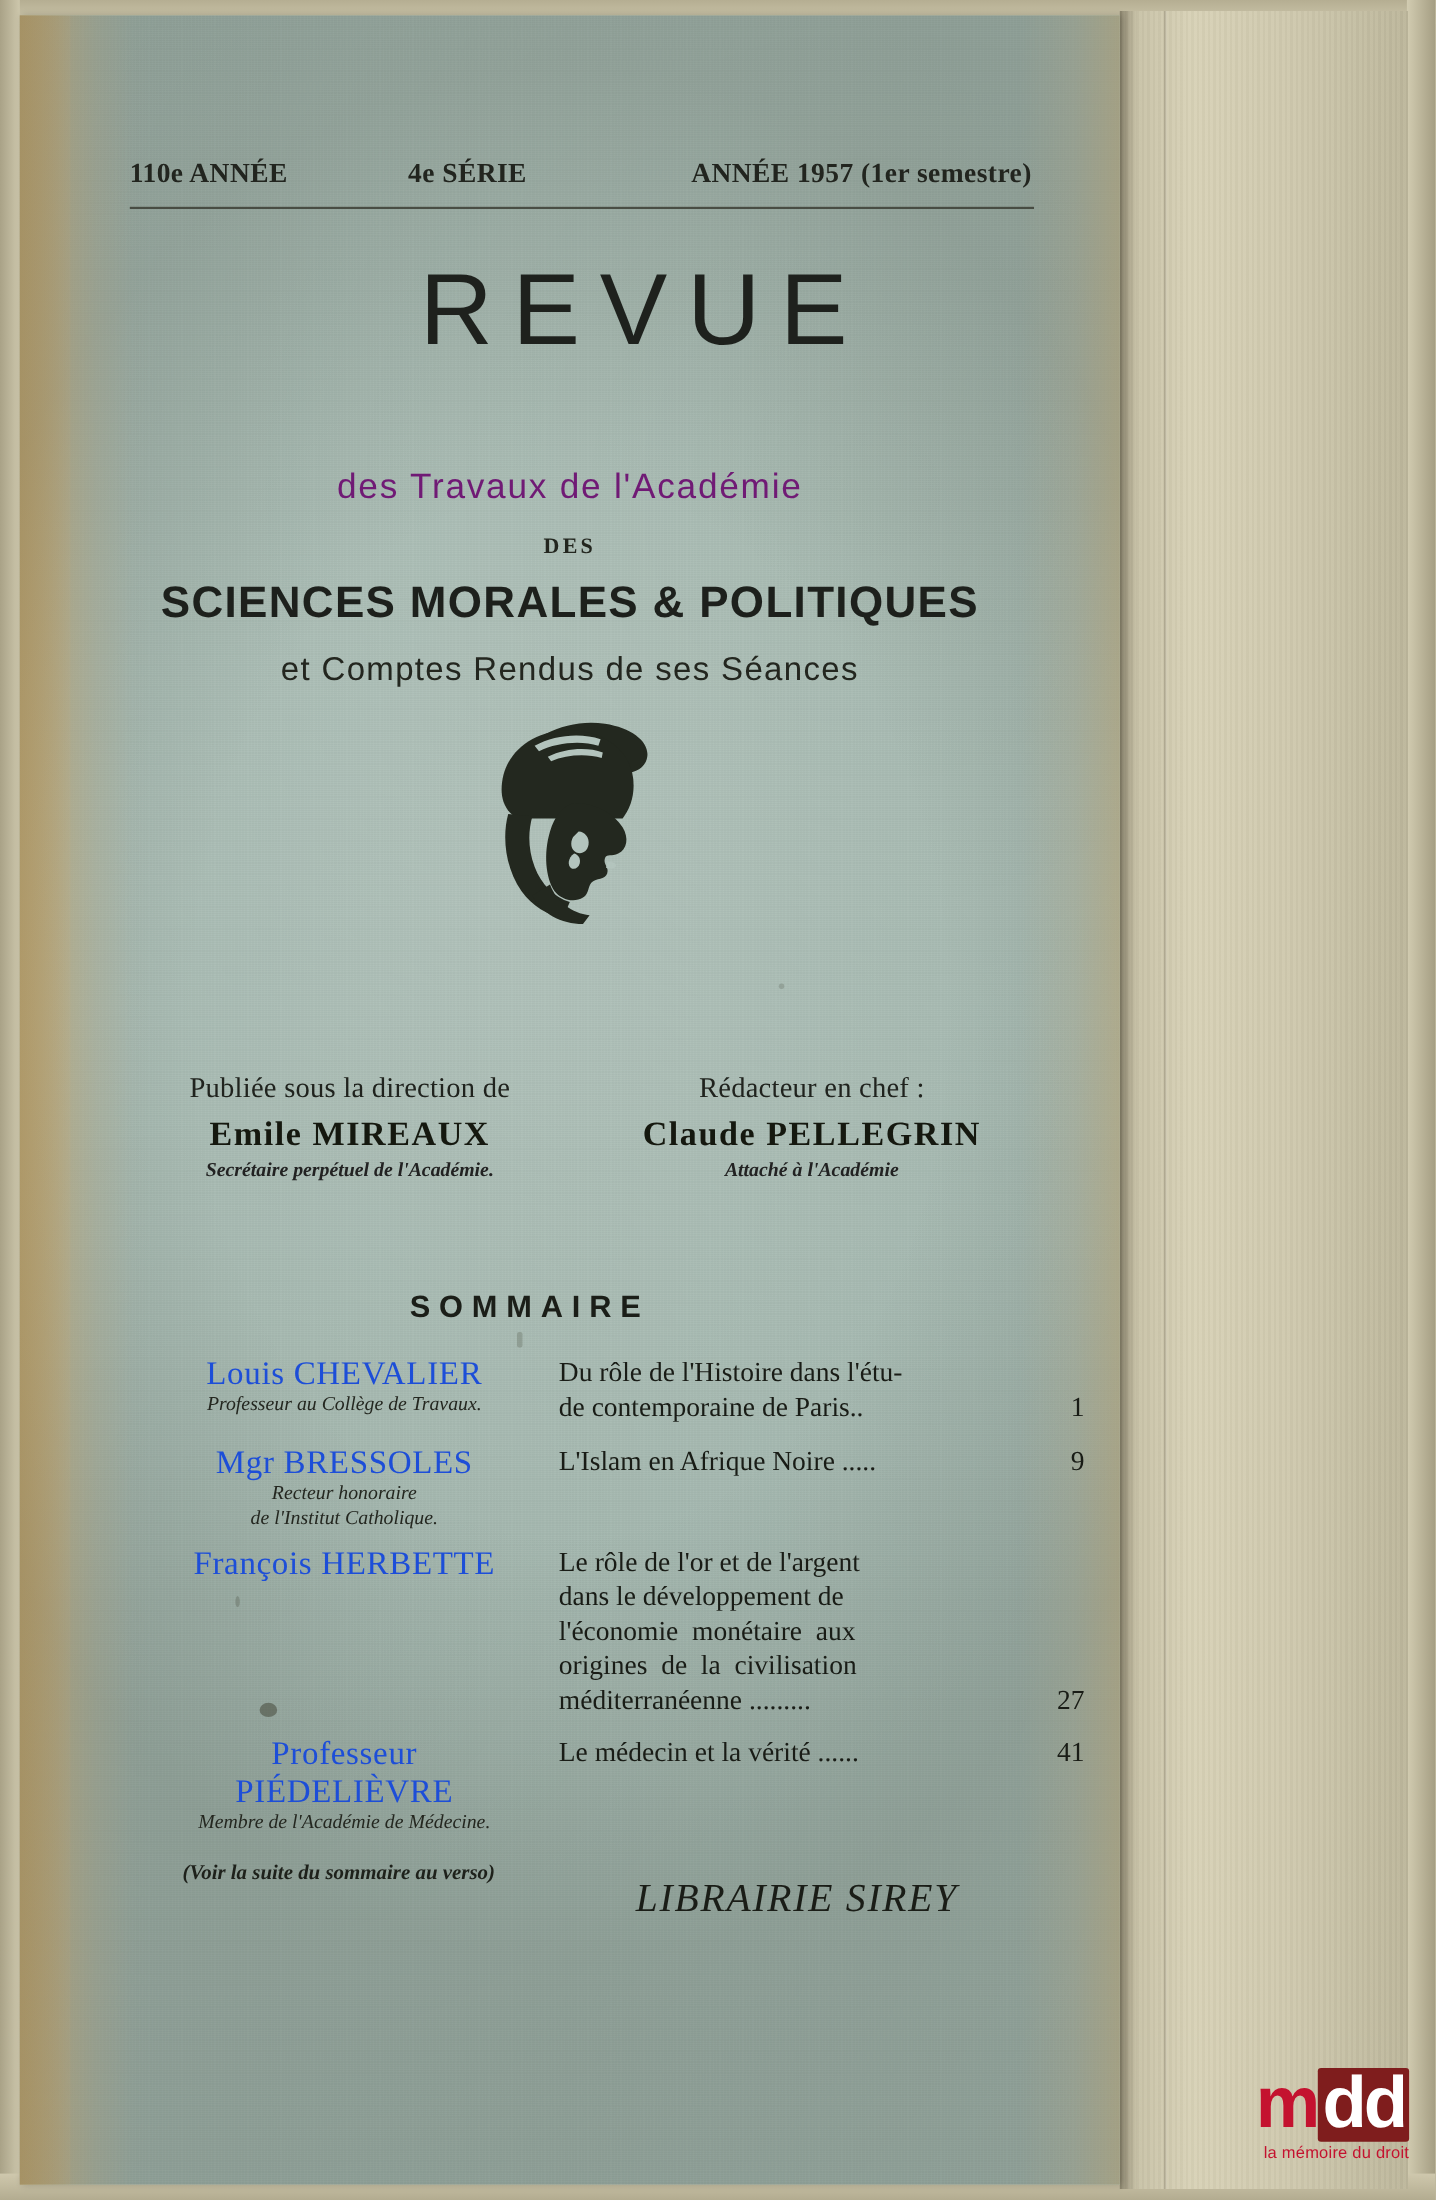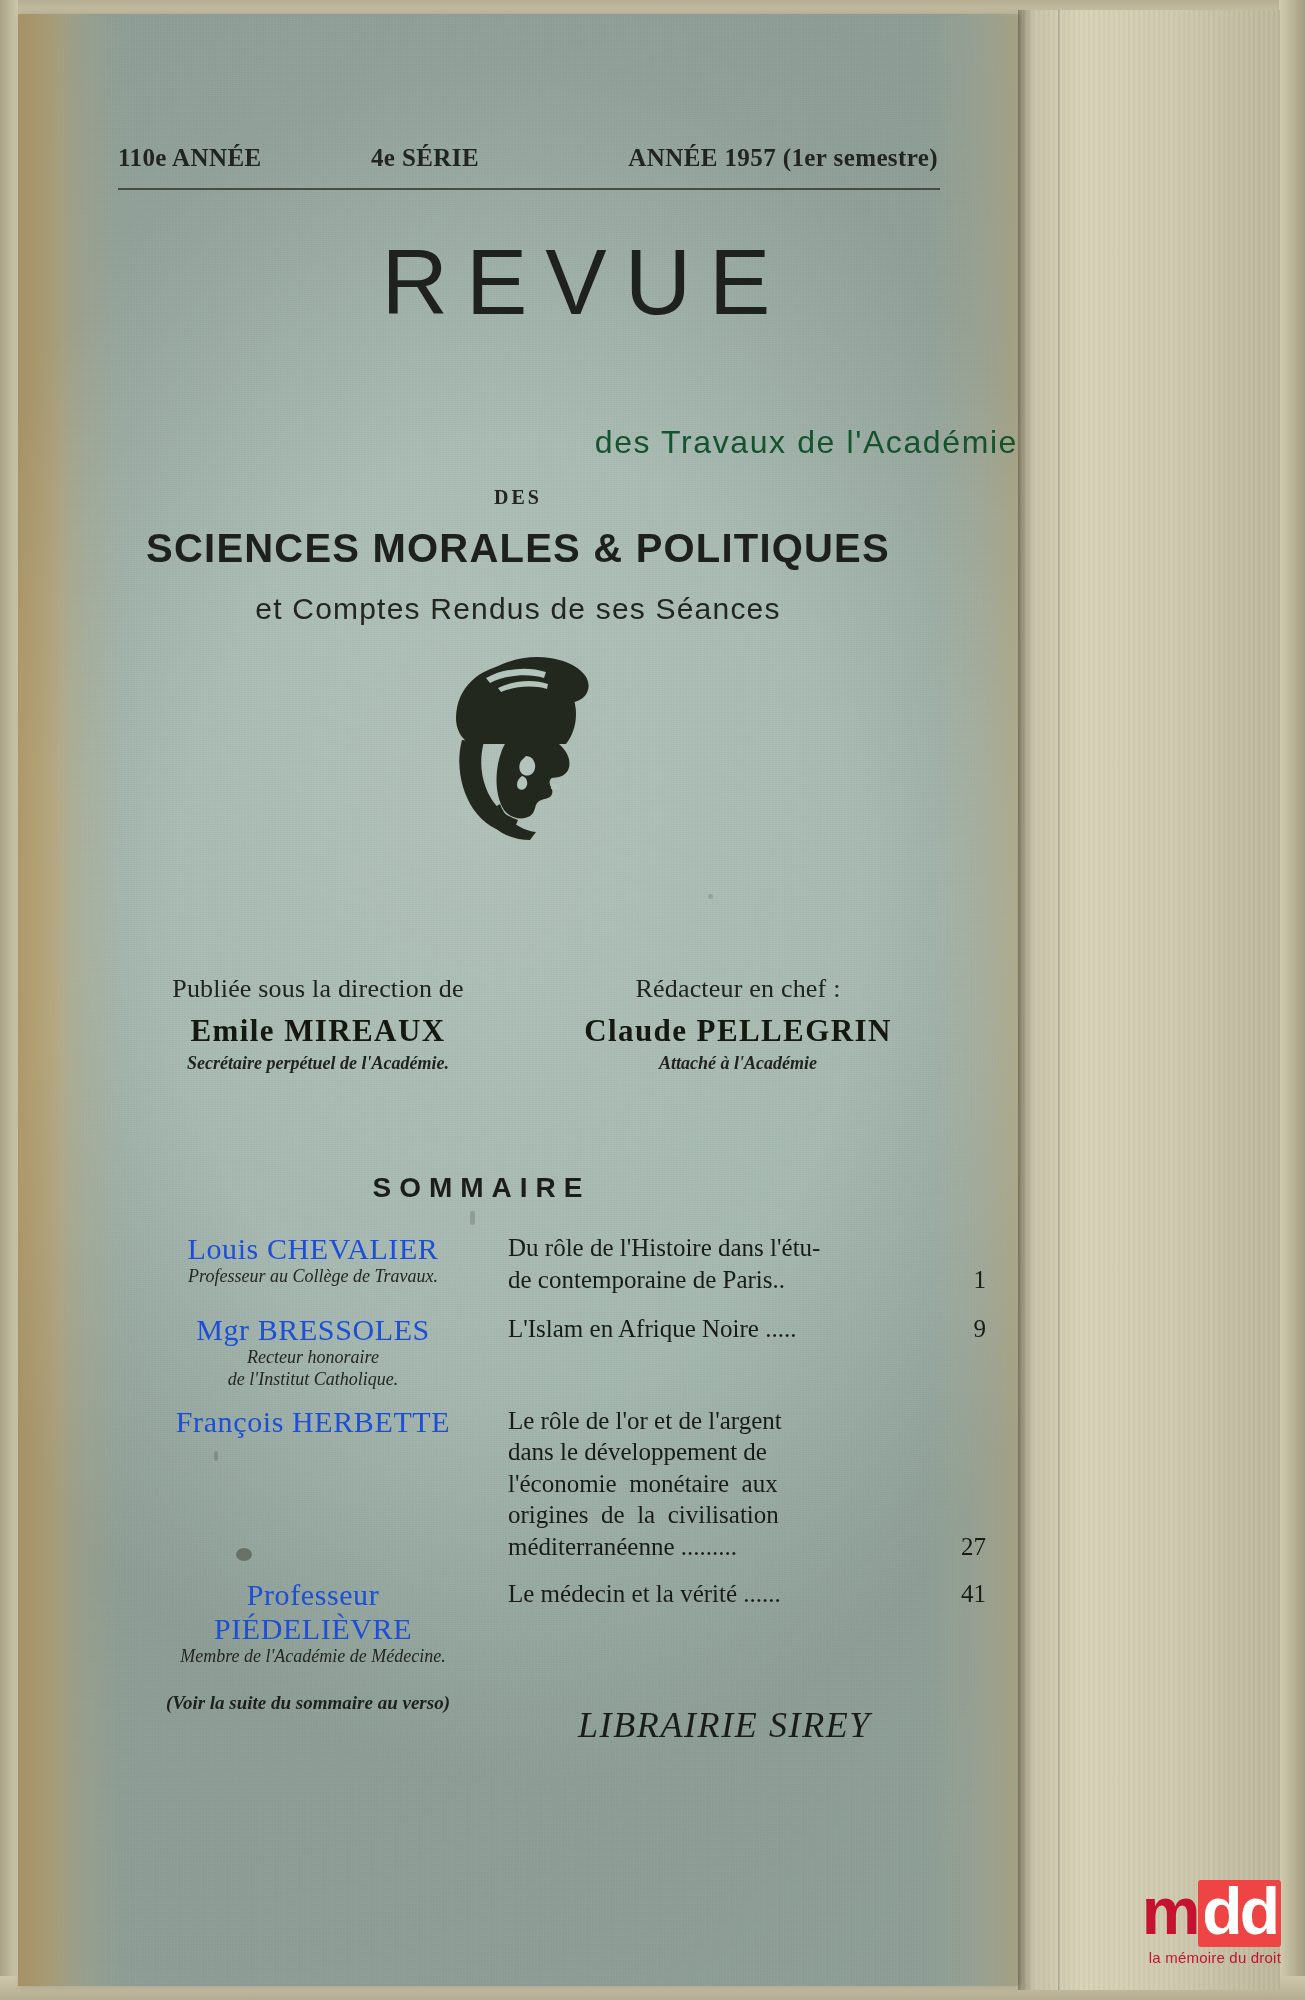--- a/index.html
+++ b/index.html
@@ -96,23 +96,23 @@
     background:#3b3d34;opacity:.85;
   }
 
   .revue{
     position:absolute;left:0;top:216px;width:1116px;text-align:center;
     font-family:"Liberation Sans",sans-serif;
     font-size:92px;letter-spacing:18px;font-weight:400;color:#1e211d;
     text-indent:18px;
   }
   .sub1{
-    position:absolute;left:0;top:410px;width:1000px;text-align:right;
-    font-family:"Liberation Sans",sans-serif;
-    font-size:32px;letter-spacing:1.6px;color:#14532d;
+    position:absolute;left:0;top:410px;width:1000px;text-align:center;
+    font-family:"Liberation Sans",sans-serif;
+    font-size:32px;letter-spacing:1.6px;color:#701a75;
   }
   .des{
     position:absolute;left:0;top:472px;width:1000px;text-align:center;
     font-size:20px;letter-spacing:3px;font-weight:700;color:#23261f;
   }
   .sub2{
     position:absolute;left:0;top:512px;width:1000px;text-align:center;
     font-family:"Liberation Sans",sans-serif;
     font-size:40px;letter-spacing:1.2px;font-weight:700;color:#1d201c;
   }
@@ -160,21 +160,21 @@
   }
 
   
   .logo{position:absolute;right:24px;bottom:34px;text-align:right;}
   .logo-mark{
     font-family:"Liberation Sans",sans-serif;
     font-size:66px;font-weight:700;letter-spacing:-3px;line-height:.95;
     color:#c4122f;
   }
   .logo-mark .dd{
-    display:inline-block;background:#ef4444;color:#ffffff;
+    display:inline-block;background:#7f1d1d;color:#ffffff;
     padding:0 4px 4px 4px;border-radius:3px;margin-left:1px;
   }
   .logo-cap{
     font-family:"Liberation Sans",sans-serif;
     font-size:15px;color:#c4122f;letter-spacing:.2px;margin-top:2px;
   }
 
   
   .blem{position:absolute;border-radius:50%;background:rgba(70,72,58,.55);}
 </style>

